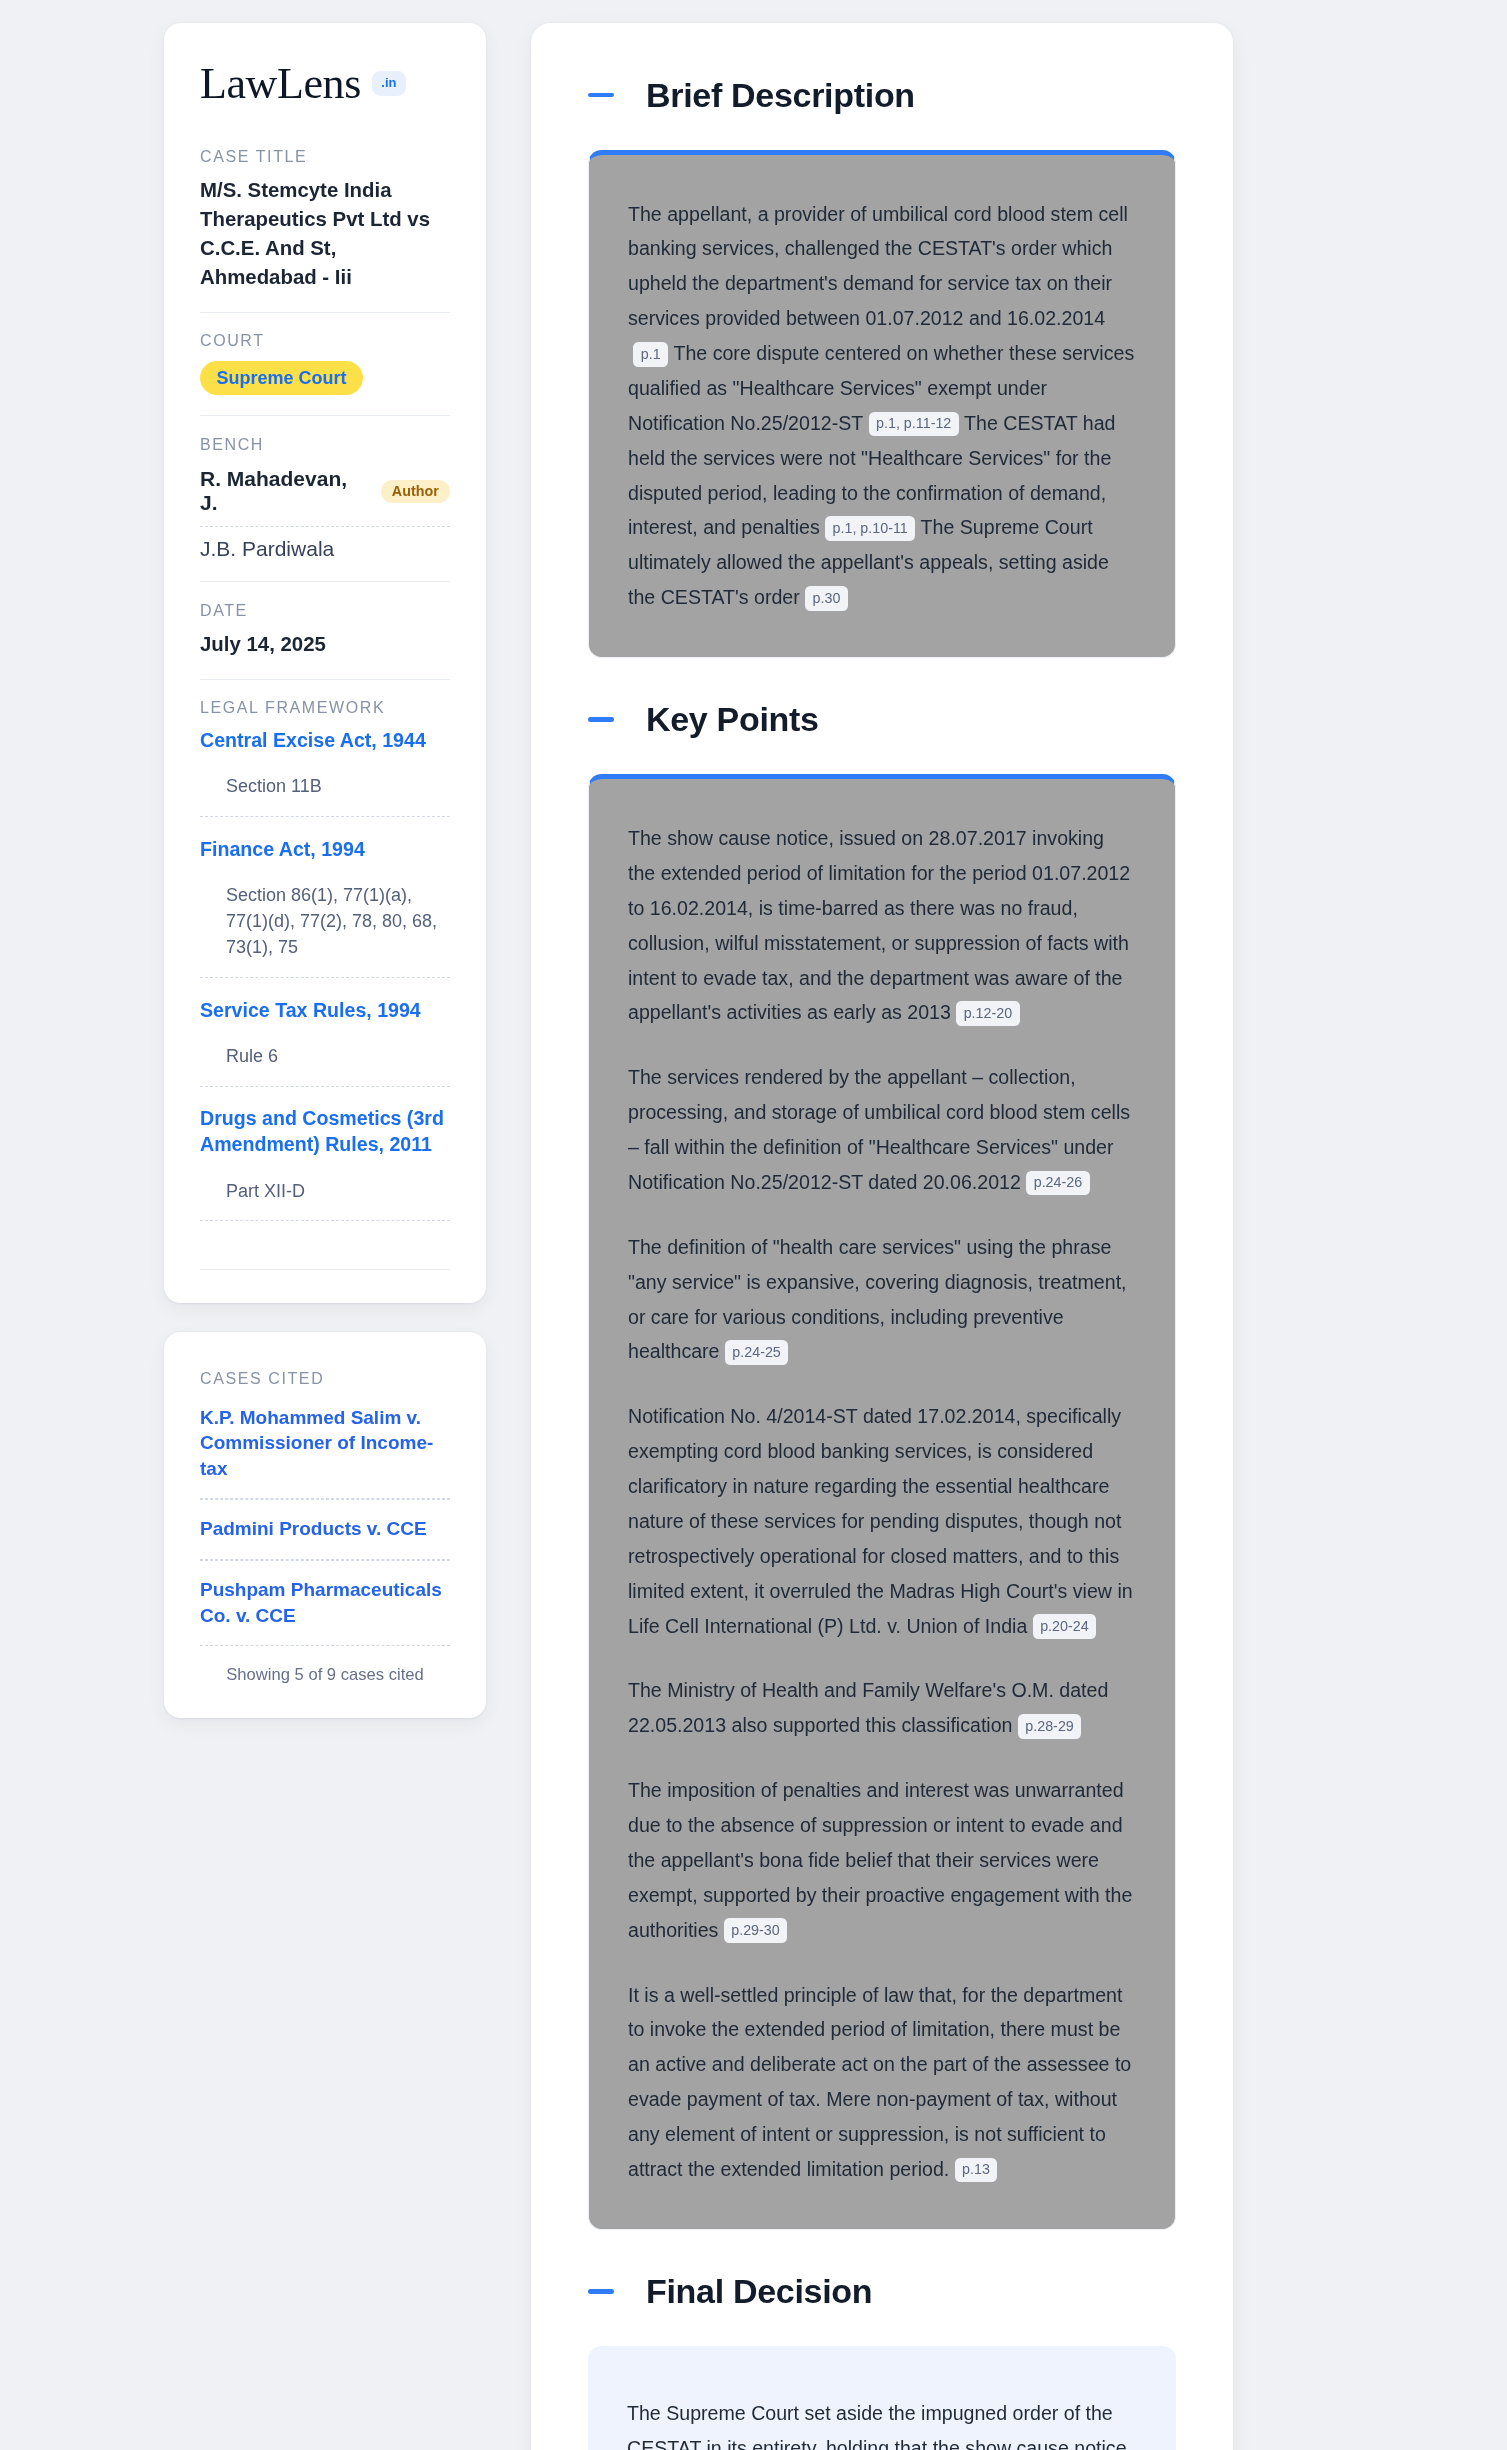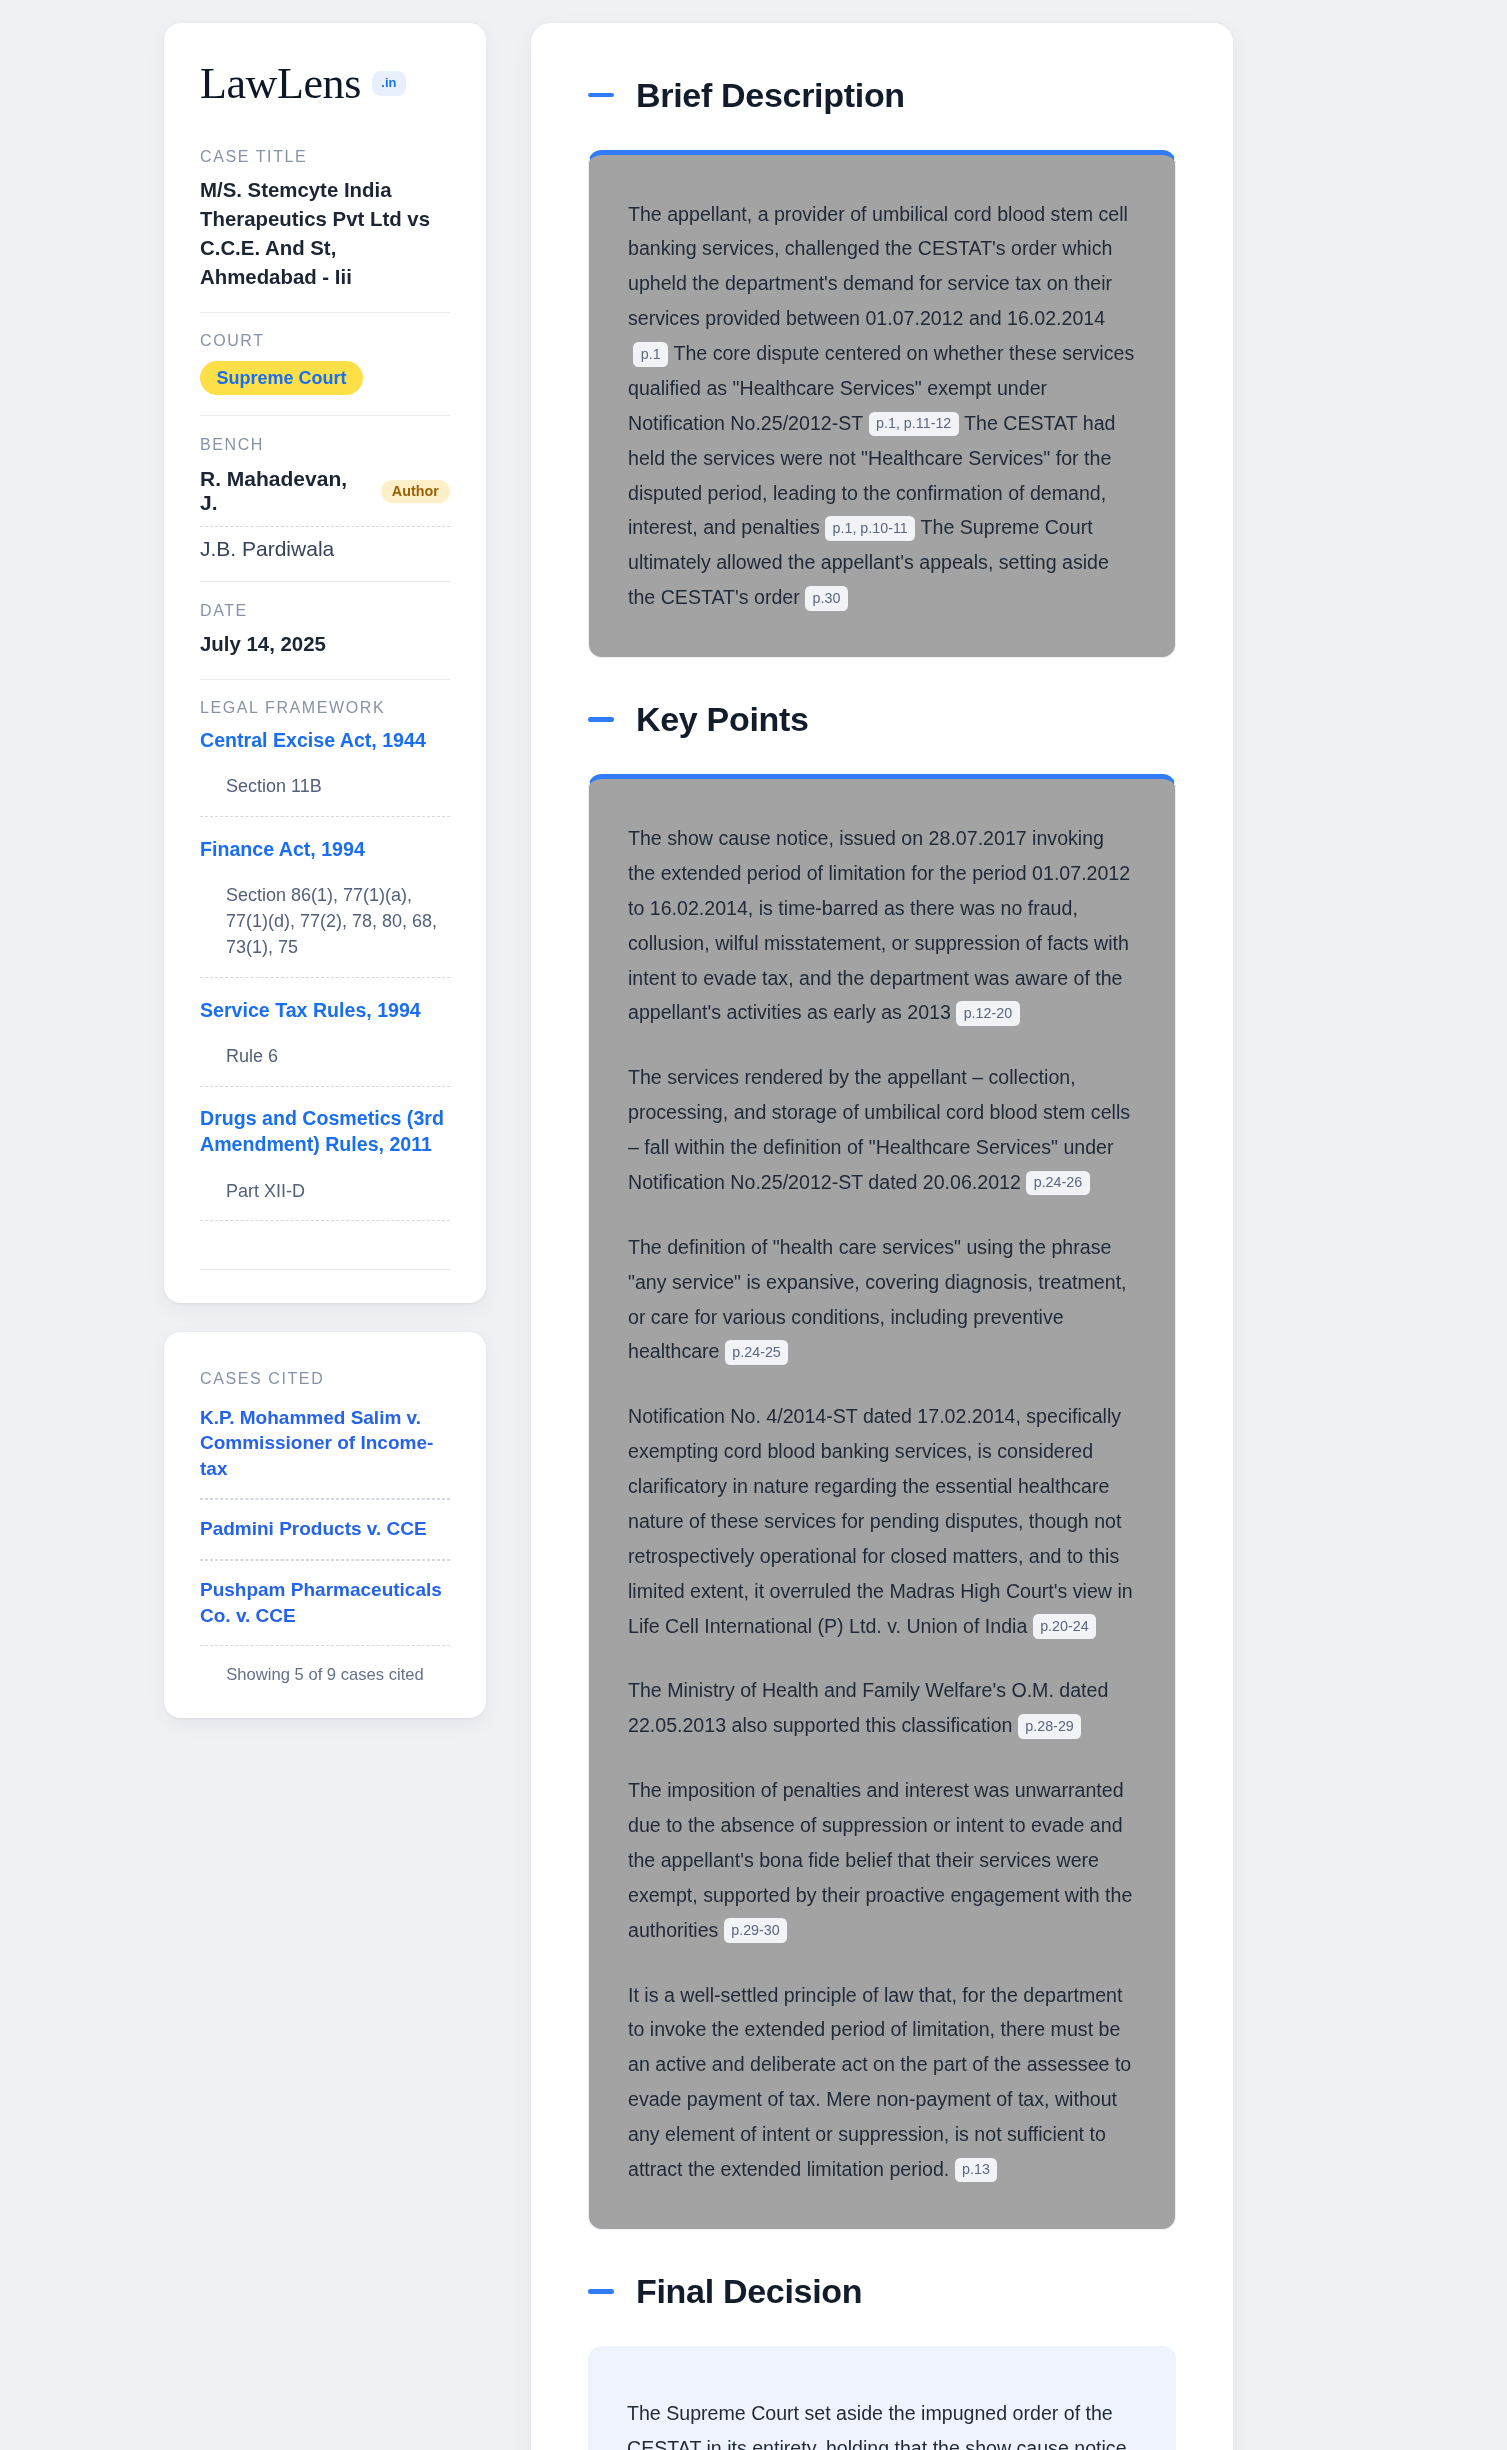--- a/index.html
+++ b/index.html
@@ -156,21 +156,21 @@
     padding: 53px 57px 68px 57px;
     min-height: 2352px;
   }
 
   .section { margin-bottom: 42px; }
   .section:last-child { margin-bottom: 0; }
 
   .section-head {
     display: flex;
     align-items: center;
-    gap: 22px;
+    gap: 32px;
     margin-bottom: 35px;
   }
   .head-dash {
     width: 26px;
     height: 4.5px;
     border-radius: 2.3px;
     background: #2f7cf6;
     flex: 0 0 26px;
   }
   .head-title {

